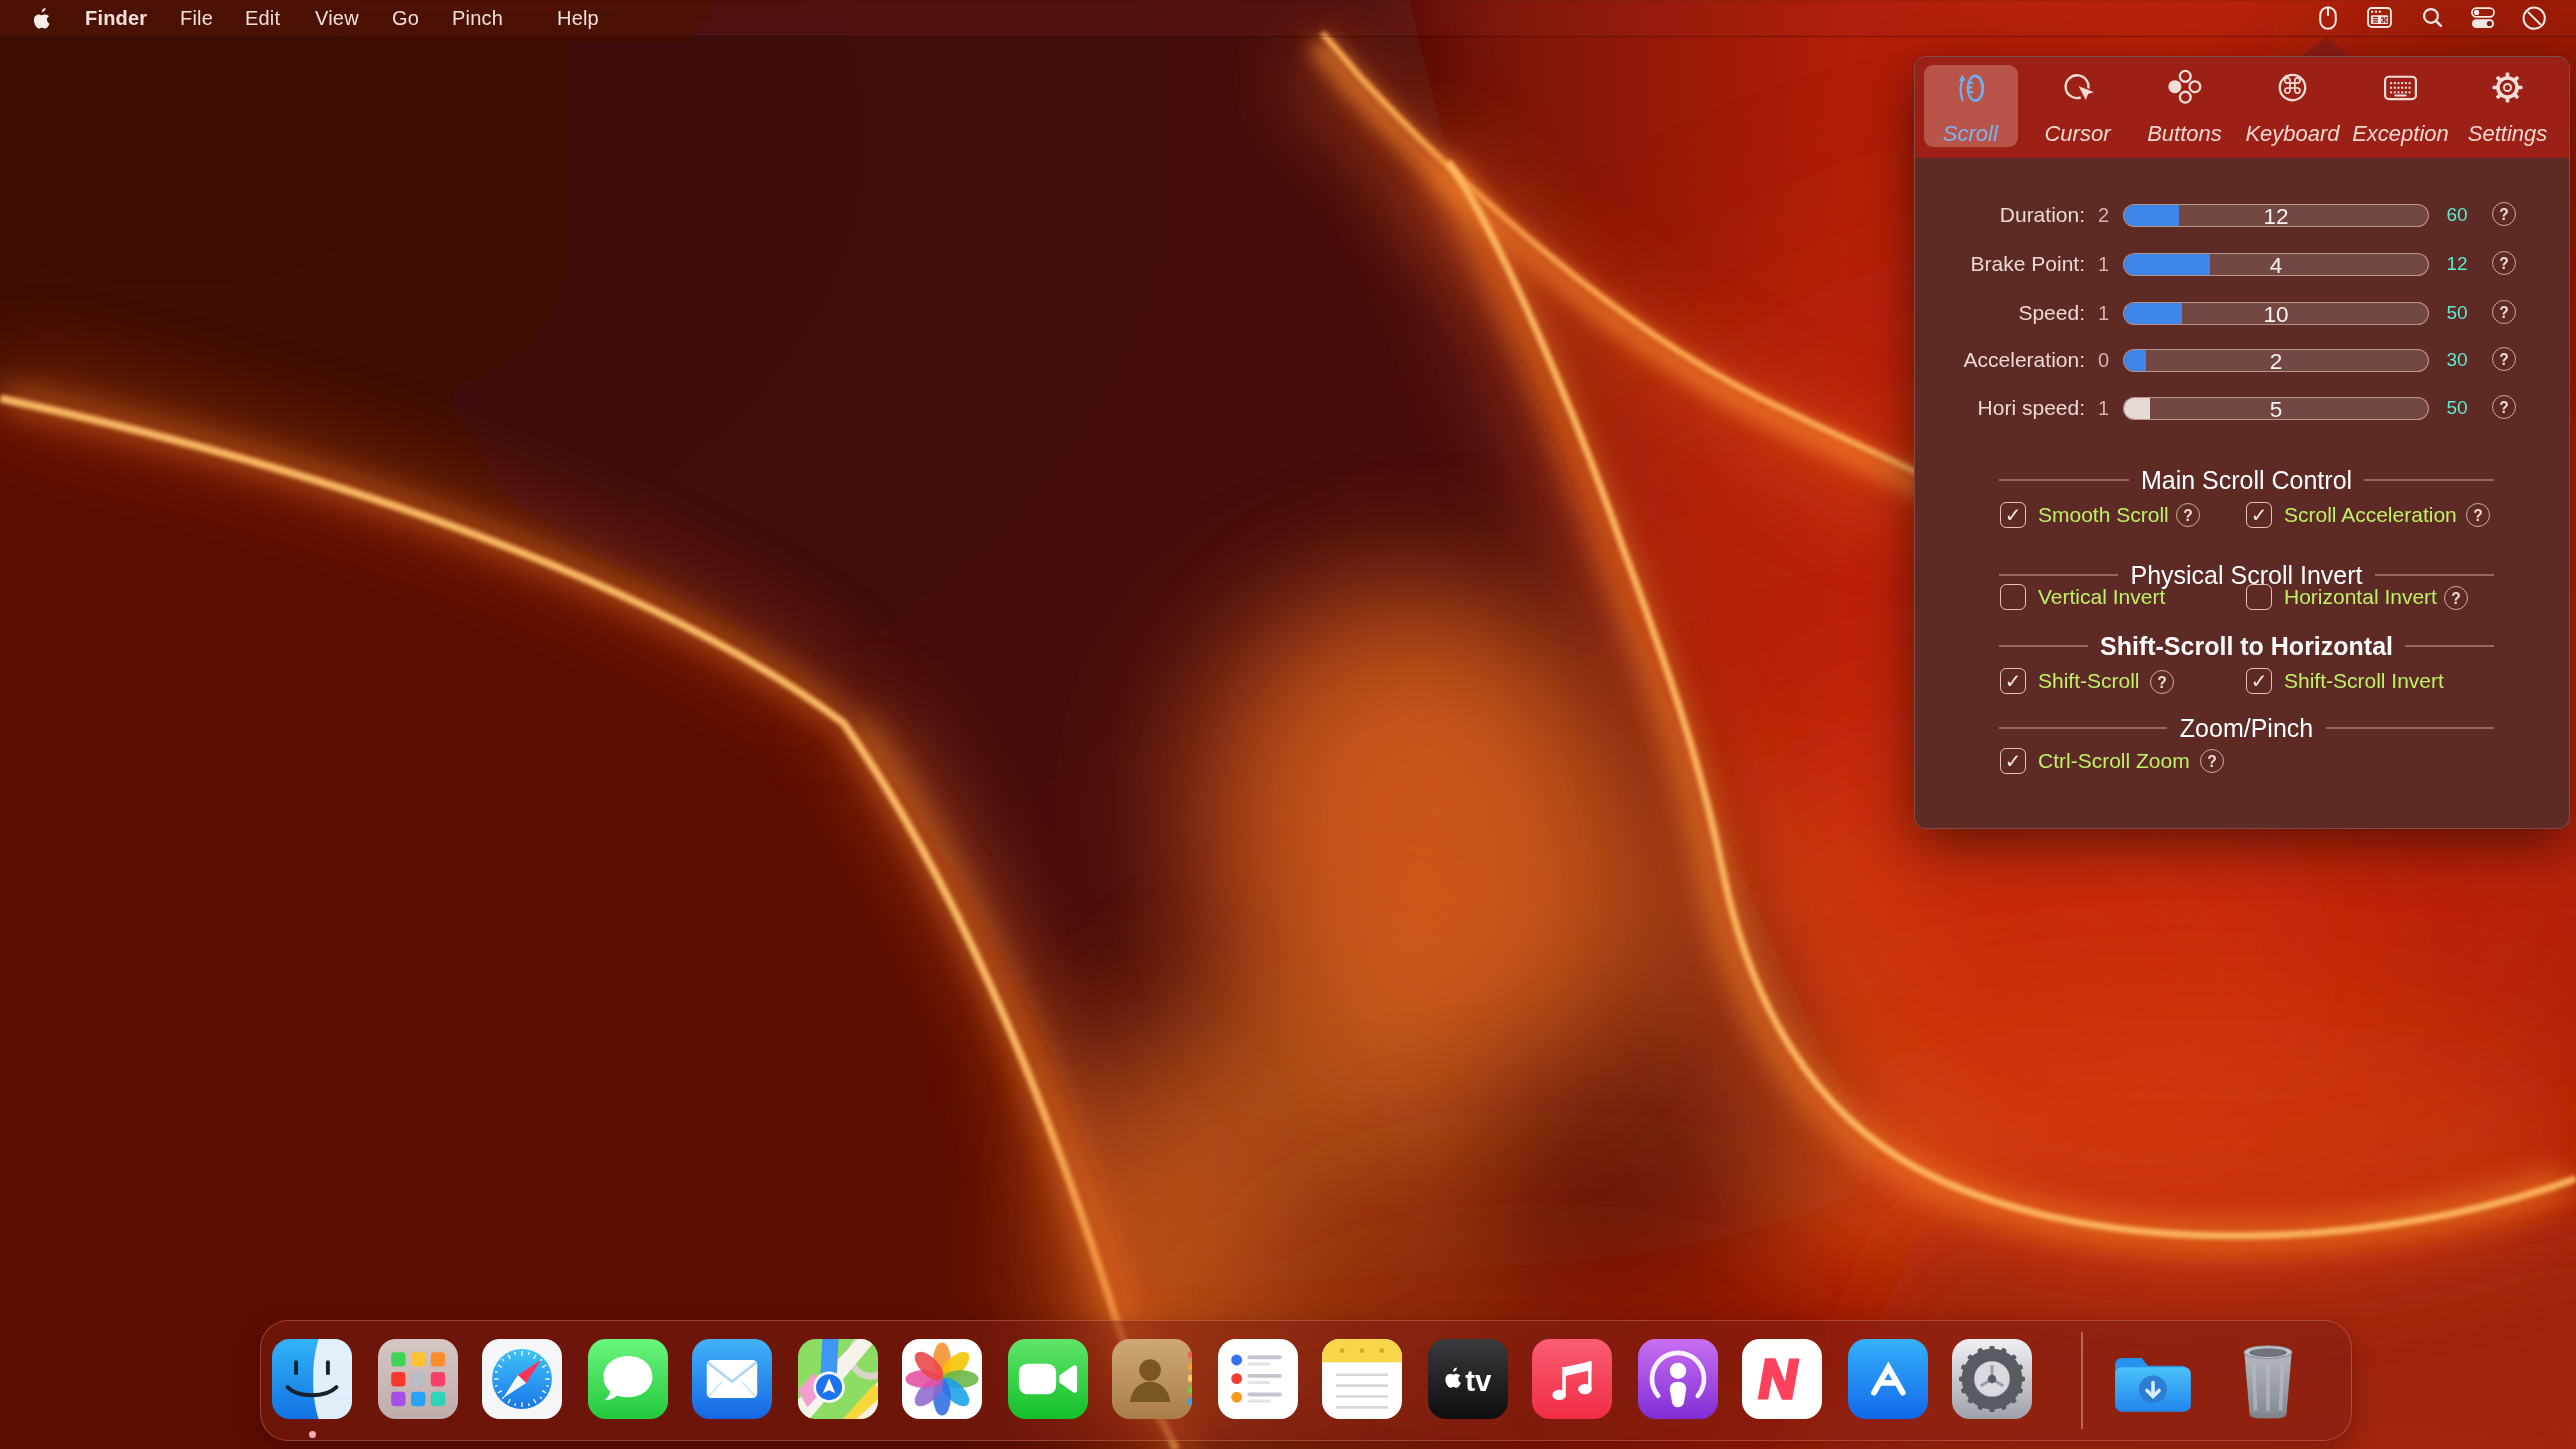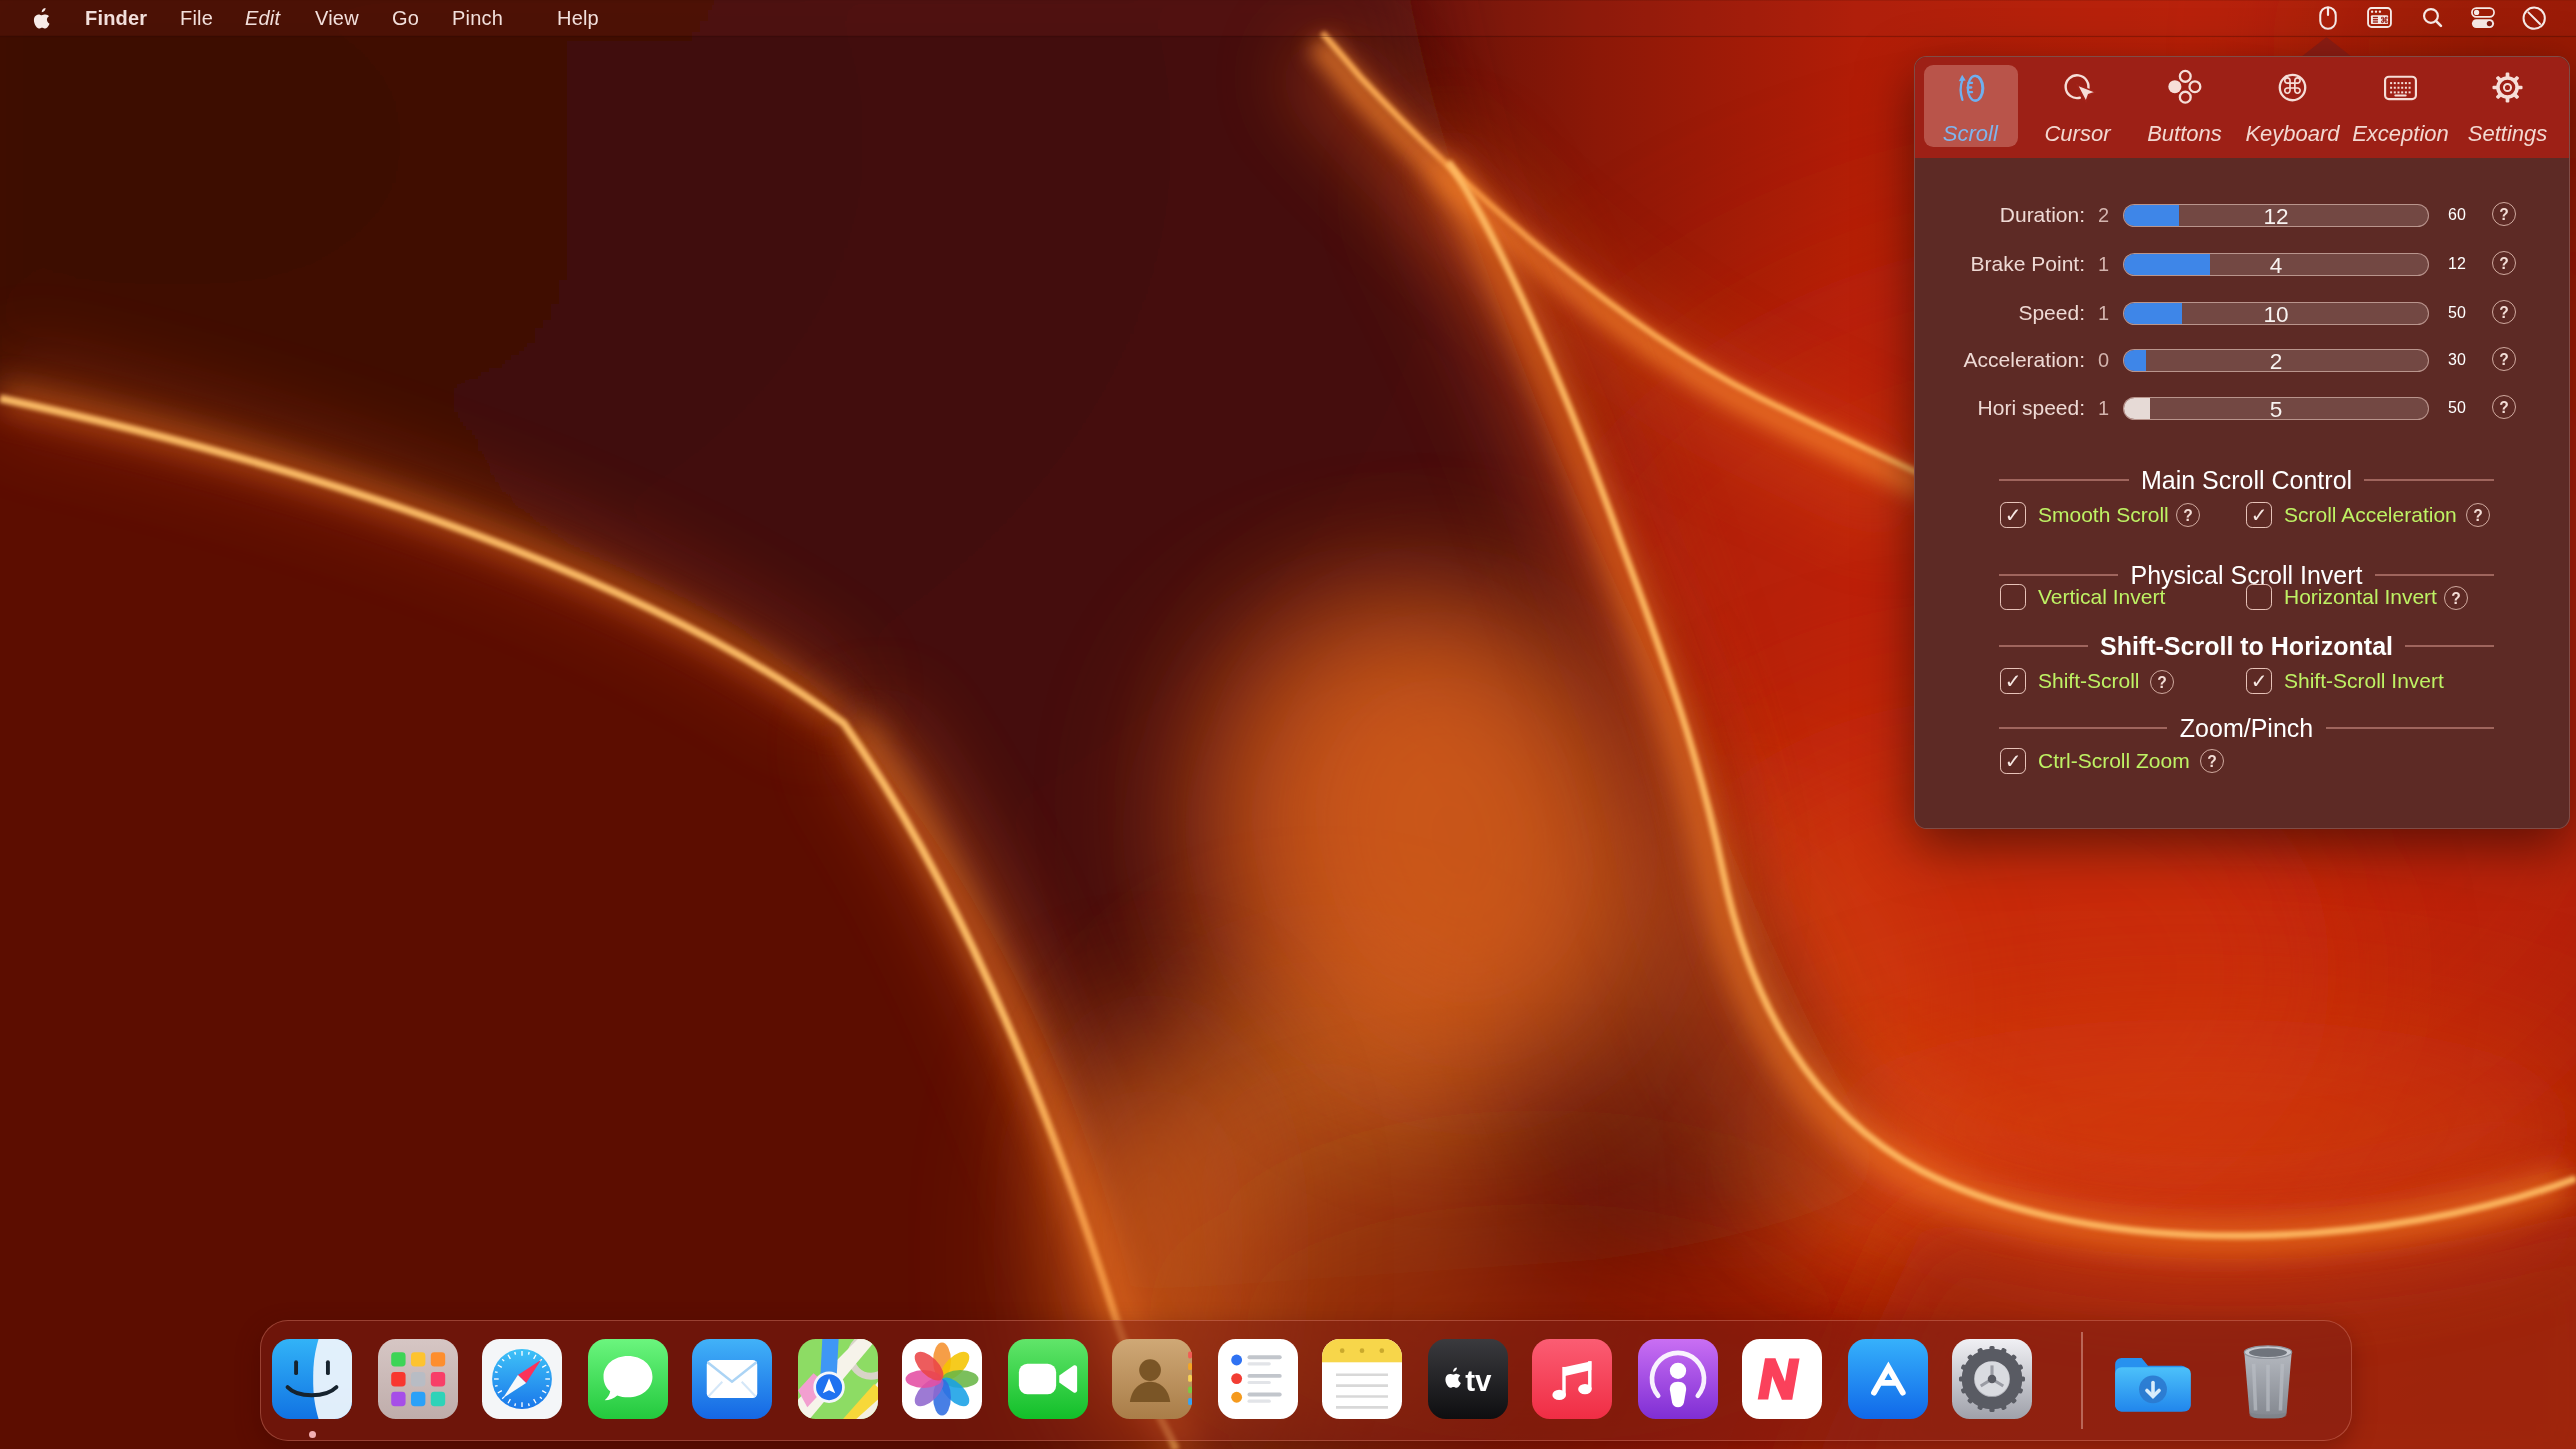--- a/index.html
+++ b/index.html
@@ -13,21 +13,21 @@
 #parrow{position:absolute;left:2301px;top:37px;width:51px;height:20px;background:#8e1d13;clip-path:polygon(50% 0,100% 100%,0 100%);}
 #phead{position:absolute;left:0;top:0;width:100%;height:101px;background:#9d2016;border-radius:11.7px 11.7px 0 0;}
 .tabsel{position:absolute;left:8.6px;top:7.8px;width:94px;height:82px;border-radius:9.3px;background:rgba(255,212,202,0.29);}
 .tab{position:absolute;top:0;width:109px;height:101px;text-align:center;}
 .tab .tlab{position:absolute;top:64px;width:100%;font-size:22px;color:#f3d8d1;font-style:italic;}
 .tab svg{position:absolute;left:36px;top:12.4px;}
 .tab.sel .tlab{color:#7fb5ed;}
 .prow{position:absolute;height:26.4px;padding-left:24px;}
 .slab{position:absolute;left:0;width:170px;text-align:right;font-size:21px;color:#eed9d4;line-height:26.4px;}
 .smin{position:absolute;left:173px;width:31px;text-align:center;font-size:20px;color:#d3b4ae;line-height:26.4px;}
-.smax{position:absolute;left:520px;width:44px;text-align:center;font-size:16px;color:#ffffff;line-height:26.4px;}
+.smax{position:absolute;left:520px;width:44px;text-align:center;font-size:19px;color:#5eead4;line-height:26.4px;}
 .track{position:absolute;left:208px;top:1.6px;width:306px;height:23px;border-radius:11.7px;background:rgba(255,255,255,0.14);border:0.8px solid rgba(255,225,215,0.5);overflow:hidden;}
 .tfill{position:absolute;left:0;top:0;height:23px;background:#3e86e8;}
 .tfill.lt{background:#e6dad6;}
 .tval{position:absolute;left:0;top:0;width:100%;text-align:center;font-size:22.6px;color:#f8f3f1;line-height:23px;}
 .qc{position:absolute;width:24px;height:24px;border-radius:50%;border:1.6px solid rgba(255,222,210,0.7);color:#f3ddd6;text-align:center;font-size:15.6px;line-height:24px;font-weight:700;}
 .sect{position:absolute;left:84px;width:495px;height:20px;font-size:25px;color:#ffffff;white-space:nowrap;display:flex;align-items:center;}
 .sect::before,.sect::after{content:"";flex:1 1 auto;height:1.2px;background:rgba(225,160,150,0.5);}
 .sect::before{margin-right:12.4px;}.sect::after{margin-left:12.4px;}
 .cb{position:absolute;width:26.4px;height:26.4px;border-radius:6.2px;border:1.9px solid rgba(255,222,212,0.85);}
 .cb.on::after{content:"\2713";position:absolute;left:0;top:0;width:100%;height:100%;text-align:center;line-height:24px;font-size:20px;color:#f6e7e2;}
@@ -116,21 +116,21 @@
 <ellipse cx="3290" cy="60" rx="320" ry="210" fill="#8a1505" opacity="0.5" filter="url(#b90)"></ellipse>
 <rect x="0" y="0" width="3312" height="46" fill="#a02d26" opacity="0.13"></rect>
       <rect x="0" y="46" width="3312" height="1.5" fill="#2a0503" opacity="0.3"></rect>
 </svg>
 <div id="menubar">
 <svg style="left:32px;top:7px" width="19.4" height="22.6" viewBox="0 0 170 190">
         <path fill="#f7ebe8" d="M150.37 149.25c-2.45 5.66-5.35 10.87-8.71 15.66-4.58 6.53-8.33 11.05-11.22 13.56-4.48 4.12-9.28 6.23-14.42 6.35-3.69 0-8.14-1.05-13.32-3.18-5.2-2.12-9.97-3.17-14.34-3.17-4.58 0-9.49 1.05-14.75 3.17-5.26 2.13-9.5 3.24-12.74 3.35-4.93 0.21-9.84-1.96-14.75-6.52-3.13-2.73-7.04-7.41-11.73-14.04-5.03-7.08-9.17-15.29-12.41-24.65-3.47-10.11-5.21-19.9-5.21-29.38 0-10.86 2.35-20.22 7.05-28.07 3.69-6.3 8.6-11.27 14.75-14.92 6.15-3.65 12.79-5.51 19.95-5.63 3.92 0 9.05 1.21 15.43 3.59 6.36 2.39 10.45 3.6 12.24 3.6 1.34 0 5.88-1.42 13.57-4.24 7.28-2.62 13.42-3.7 18.45-3.28 13.63 1.1 23.87 6.47 30.68 16.15-12.19 7.39-18.22 17.73-18.1 31 0.11 10.34 3.86 18.94 11.23 25.77 3.34 3.17 7.07 5.62 11.22 7.36-0.9 2.61-1.85 5.11-2.86 7.51zM119.11 7.24c0 8.1-2.96 15.67-8.86 22.67-7.12 8.32-15.73 13.13-25.07 12.38-0.12-0.97-0.19-2-0.19-3.07 0-7.78 3.39-16.1 9.4-22.91 3-3.45 6.82-6.31 11.45-8.6 4.62-2.25 8.99-3.5 13.1-3.74 0.12 1.08 0.17 2.17 0.17 3.27z"></path>
       </svg>
 <span class="mi" style="left:85px;font-weight:700;">Finder</span>
 <span class="mi" style="left:180px;">File</span>
-<span class="mi" style="left:245px;font-style:italic;">Edit</span>
+<span class="mi" style="left:245px;">Edit</span>
 <span class="mi" style="left:315px;">View</span>
 <span class="mi" style="left:392px;">Go</span>
 <span class="mi" style="left:452px;">Pinch</span>
 <span class="mi" style="left:557px;">Help</span>
 <svg style="left:2319px;top:6.2px" width="18" height="24" viewBox="0 0 23 31">
         <rect x="1.5" y="1.5" width="20" height="28" rx="10" fill="none" stroke="#f7ebe8" stroke-width="2.6"></rect>
         <line x1="11.5" y1="2.5" x2="11.5" y2="11.5" stroke="#f7ebe8" stroke-width="2.8" stroke-linecap="round"></line>
       </svg>
 <svg style="left:2367px;top:7px" width="25" height="21" viewBox="0 0 32 27">
         <rect x="1.3" y="1.3" width="29.4" height="24.4" rx="4.5" fill="none" stroke="#f7ebe8" stroke-width="2.4"></rect>

